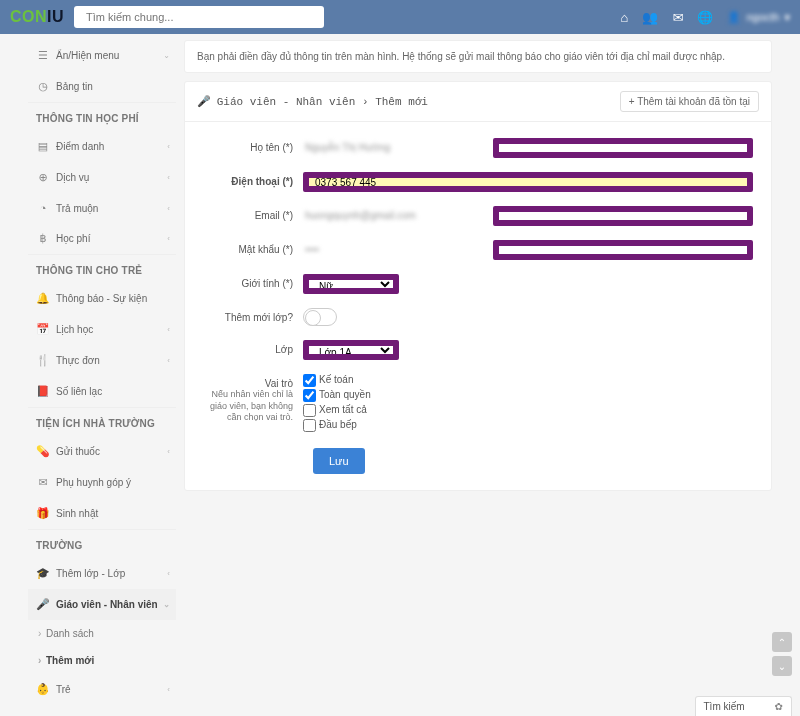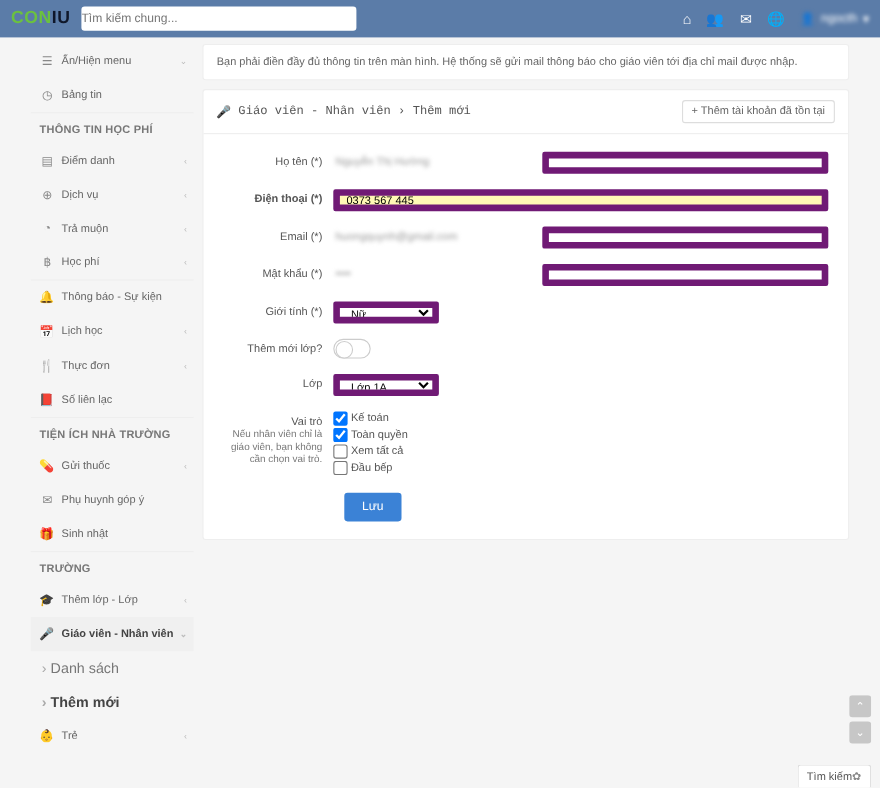--- a/index.html
+++ b/index.html
@@ -2,32 +2,32 @@
 <html><head>
 <meta charset="utf-8">
 <style>
 * { box-sizing: border-box; margin: 0; padding: 0; }
 body { font-family: -apple-system, Helvetica, Arial, sans-serif; font-size: 11px; background: #f5f5f5; color: #555; }
 .topbar { background: #5b7ca8; height: 34px; display: flex; align-items: center; padding: 0 10px; }
 .logo { color: #fff; font-weight: bold; font-size: 16px; letter-spacing: 0.5px; }
 .logo .white { color: #0f172a; }
 .logo .green { color: #6bc13f; }
 .search-box { margin-left: 10px; }
-.search-box input { width: 250px; height: 22px; border: none; border-radius: 3px; padding: 0 0; font-size: 11px; background: #fff; }
+.search-box input { width: 250px; height: 22px; border: none; border-radius: 3px; padding: 0 12px; font-size: 11px; background: #fff; }
 .top-icons { margin-left: auto; display: flex; align-items: center; gap: 14px; color: #fff; font-size: 13px; }
 .top-icons span { cursor: pointer; }
 .top-user { display: flex; align-items: center; gap: 5px; font-size: 11px; filter: blur(2px); }
 
 .page { display: flex; padding: 6px 28px; gap: 8px; }
 .sidebar { width: 148px; flex-shrink: 0; }
 .sidebar-item { display: flex; align-items: center; padding: 9px 10px 9px 8px; color: #666; font-size: 10px; cursor: pointer; position: relative; }
 .sidebar-item .sic { width: 14px; text-align: center; margin-right: 6px; color: #888; font-size: 11px; }
 .sidebar-item .chev { position: absolute; right: 6px; color: #bbb; font-size: 8px; }
 .sidebar-head { padding: 10px 8px 7px; font-weight: bold; color: #777; font-size: 10px; letter-spacing: 0.2px; }
-.sidebar-sub { padding: 8px 10px 8px 18px; font-size: 13px; color: #777; cursor: pointer; position: relative; }
+.sidebar-sub { padding: 8px 10px 8px 18px; font-size: 10px; color: #777; cursor: pointer; position: relative; }
 .sidebar-sub::before { content: "›"; position: absolute; left: 10px; color: #aaa; }
 .sidebar-item.active { background: #f0f0f0; font-weight: bold; color: #444; }
 .sidebar-sub.active { font-weight: bold; color: #444; }
 .sidebar .divider { height: 1px; background: #eee; }
 
 .main { flex: 1; }
 .alert { background: #fff; border: 1px solid #eee; border-radius: 3px; padding: 10px 12px; font-size: 10px; margin-bottom: 8px; color: #666; }
 .panel { background: #fff; border: 1px solid #eee; border-radius: 3px; }
 .panel-head { padding: 9px 12px; border-bottom: 1px solid #eee; display: flex; align-items: center; }
 .panel-head .mic { margin-right: 6px; color: #888; }
@@ -46,21 +46,21 @@
 select.form-input { width: 96px; background: #fff; }
 .toggle { width: 34px; height: 18px; border: 1px solid #ccc; border-radius: 10px; position: relative; display: inline-block; }
 .toggle::after { content: ""; width: 14px; height: 14px; border: 1px solid #ccc; border-radius: 50%; background: #fff; position: absolute; top: 1px; left: 1px; }
 .checks label { display: block; font-size: 10px; margin-bottom: 2px; }
 .checks input { margin-right: 3px; vertical-align: middle; }
 .form-sublabel { font-size: 9px; color: #777; text-align: right; line-height: 1.3; }
 .btn-save { background: #3b82d6; color: #fff; border: none; border-radius: 3px; padding: 7px 16px; font-size: 11px; cursor: pointer; margin-left: 110px; }
 
 .floatbtns { position: fixed; right: 8px; bottom: 40px; display: flex; flex-direction: column; gap: 4px; }
 .floatbtns span { background: #c7c7c7; color: #fff; width: 20px; height: 20px; display: flex; align-items: center; justify-content: center; border-radius: 3px; font-size: 10px; cursor: pointer; }
-.bottombar { position: fixed; bottom: 0; right: 8px; background: #fff; border: 1px solid #ddd; border-bottom: none; border-radius: 3px 3px 0 0; padding: 4px 8px; font-size: 10px; display: flex; align-items: center; }
+.bottombar { position: fixed; bottom: 0; right: 8px; background: #fff; border: 1px solid #ddd; border-bottom: none; border-radius: 3px 3px 0 0; padding: 4px 8px; font-size: 10px; display: flex; align-items: center; gap: 30px; }
 .bottombar .gear { color: #888; }
 </style>
 </head>
 <body>
 
 <div class="topbar">
   <div class="logo">
     <span class="green">CON</span><span class="white">IU</span>
   </div>
   <div class="search-box">
@@ -102,20 +102,21 @@
         <span class="sic">◔</span>
         <span>Trả muộn</span>
         <span class="chev">‹</span>
       </div>
     <div class="sidebar-item">
         <span class="sic">฿</span>
         <span>Học phí</span>
         <span class="chev">‹</span>
       </div>
     <div class="divider"></div>
+    <div class="sidebar-head">THÔNG TIN CHO TRẺ</div>
     <div class="sidebar-item">
         <span class="sic">🔔</span>
         <span>Thông báo - Sự kiện</span>
       </div>
     <div class="sidebar-item">
         <span class="sic">📅</span>
         <span>Lịch học</span>
         <span class="chev">‹</span>
       </div>
     <div class="sidebar-item">

